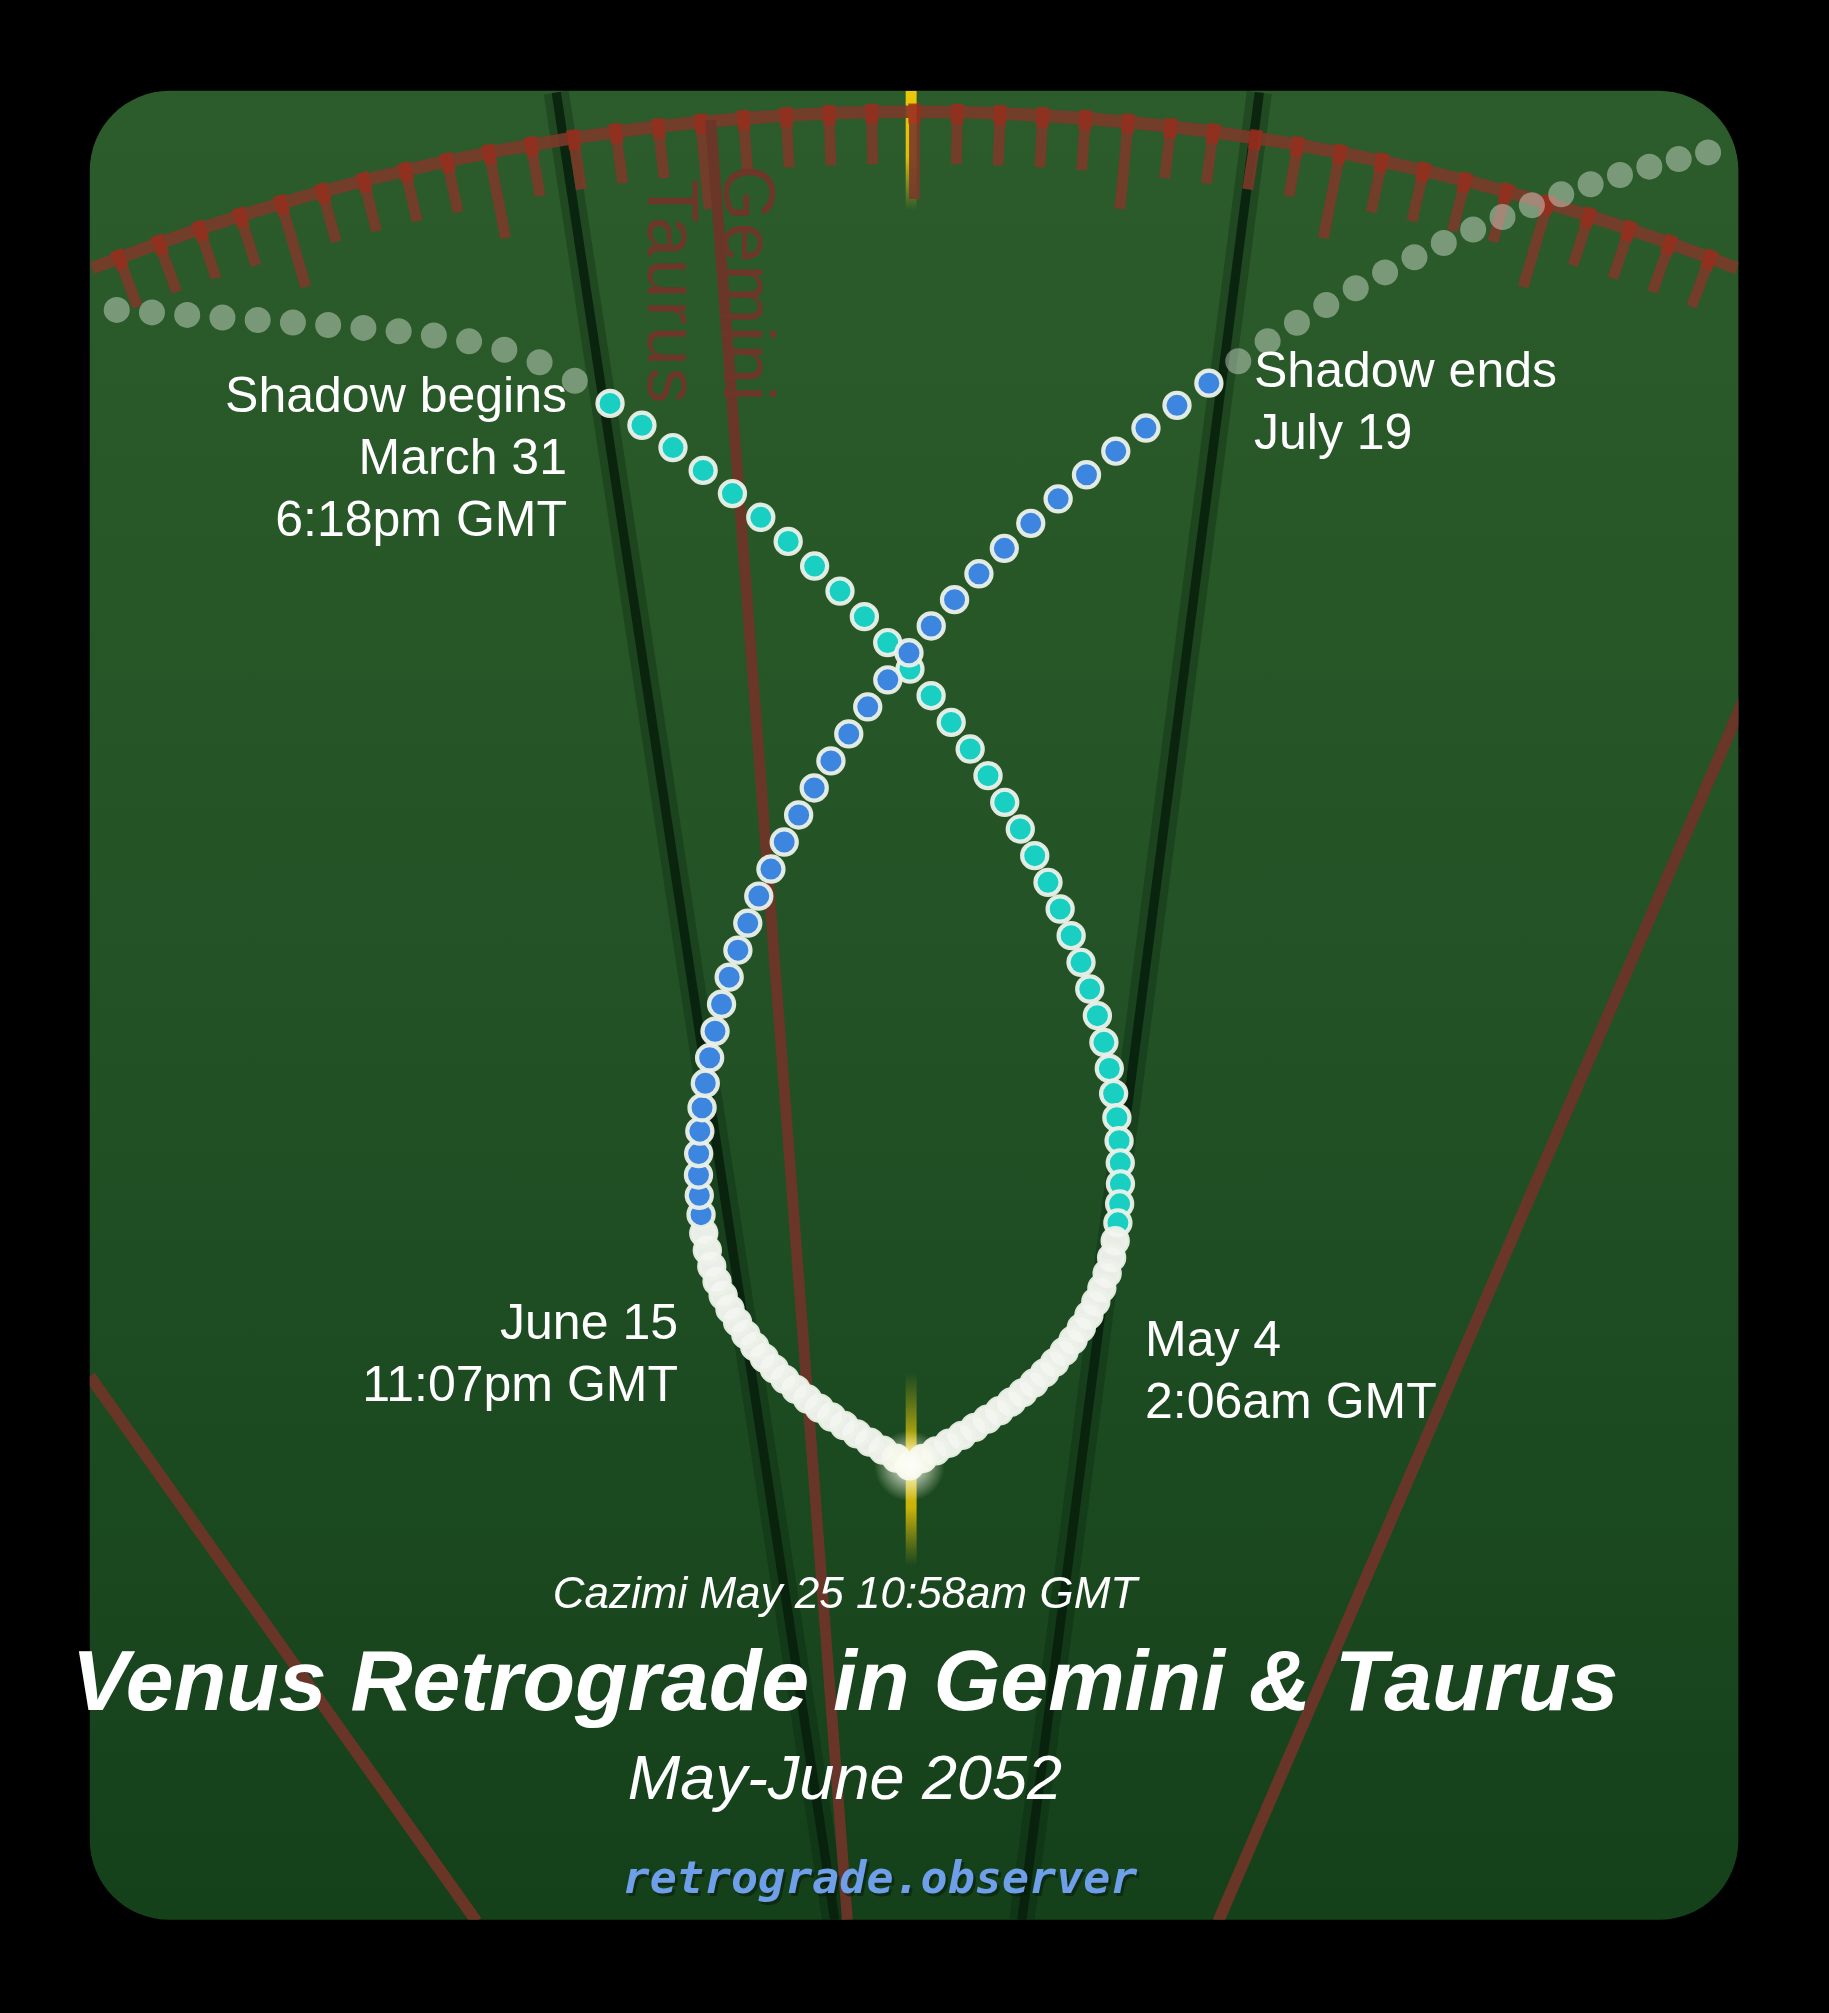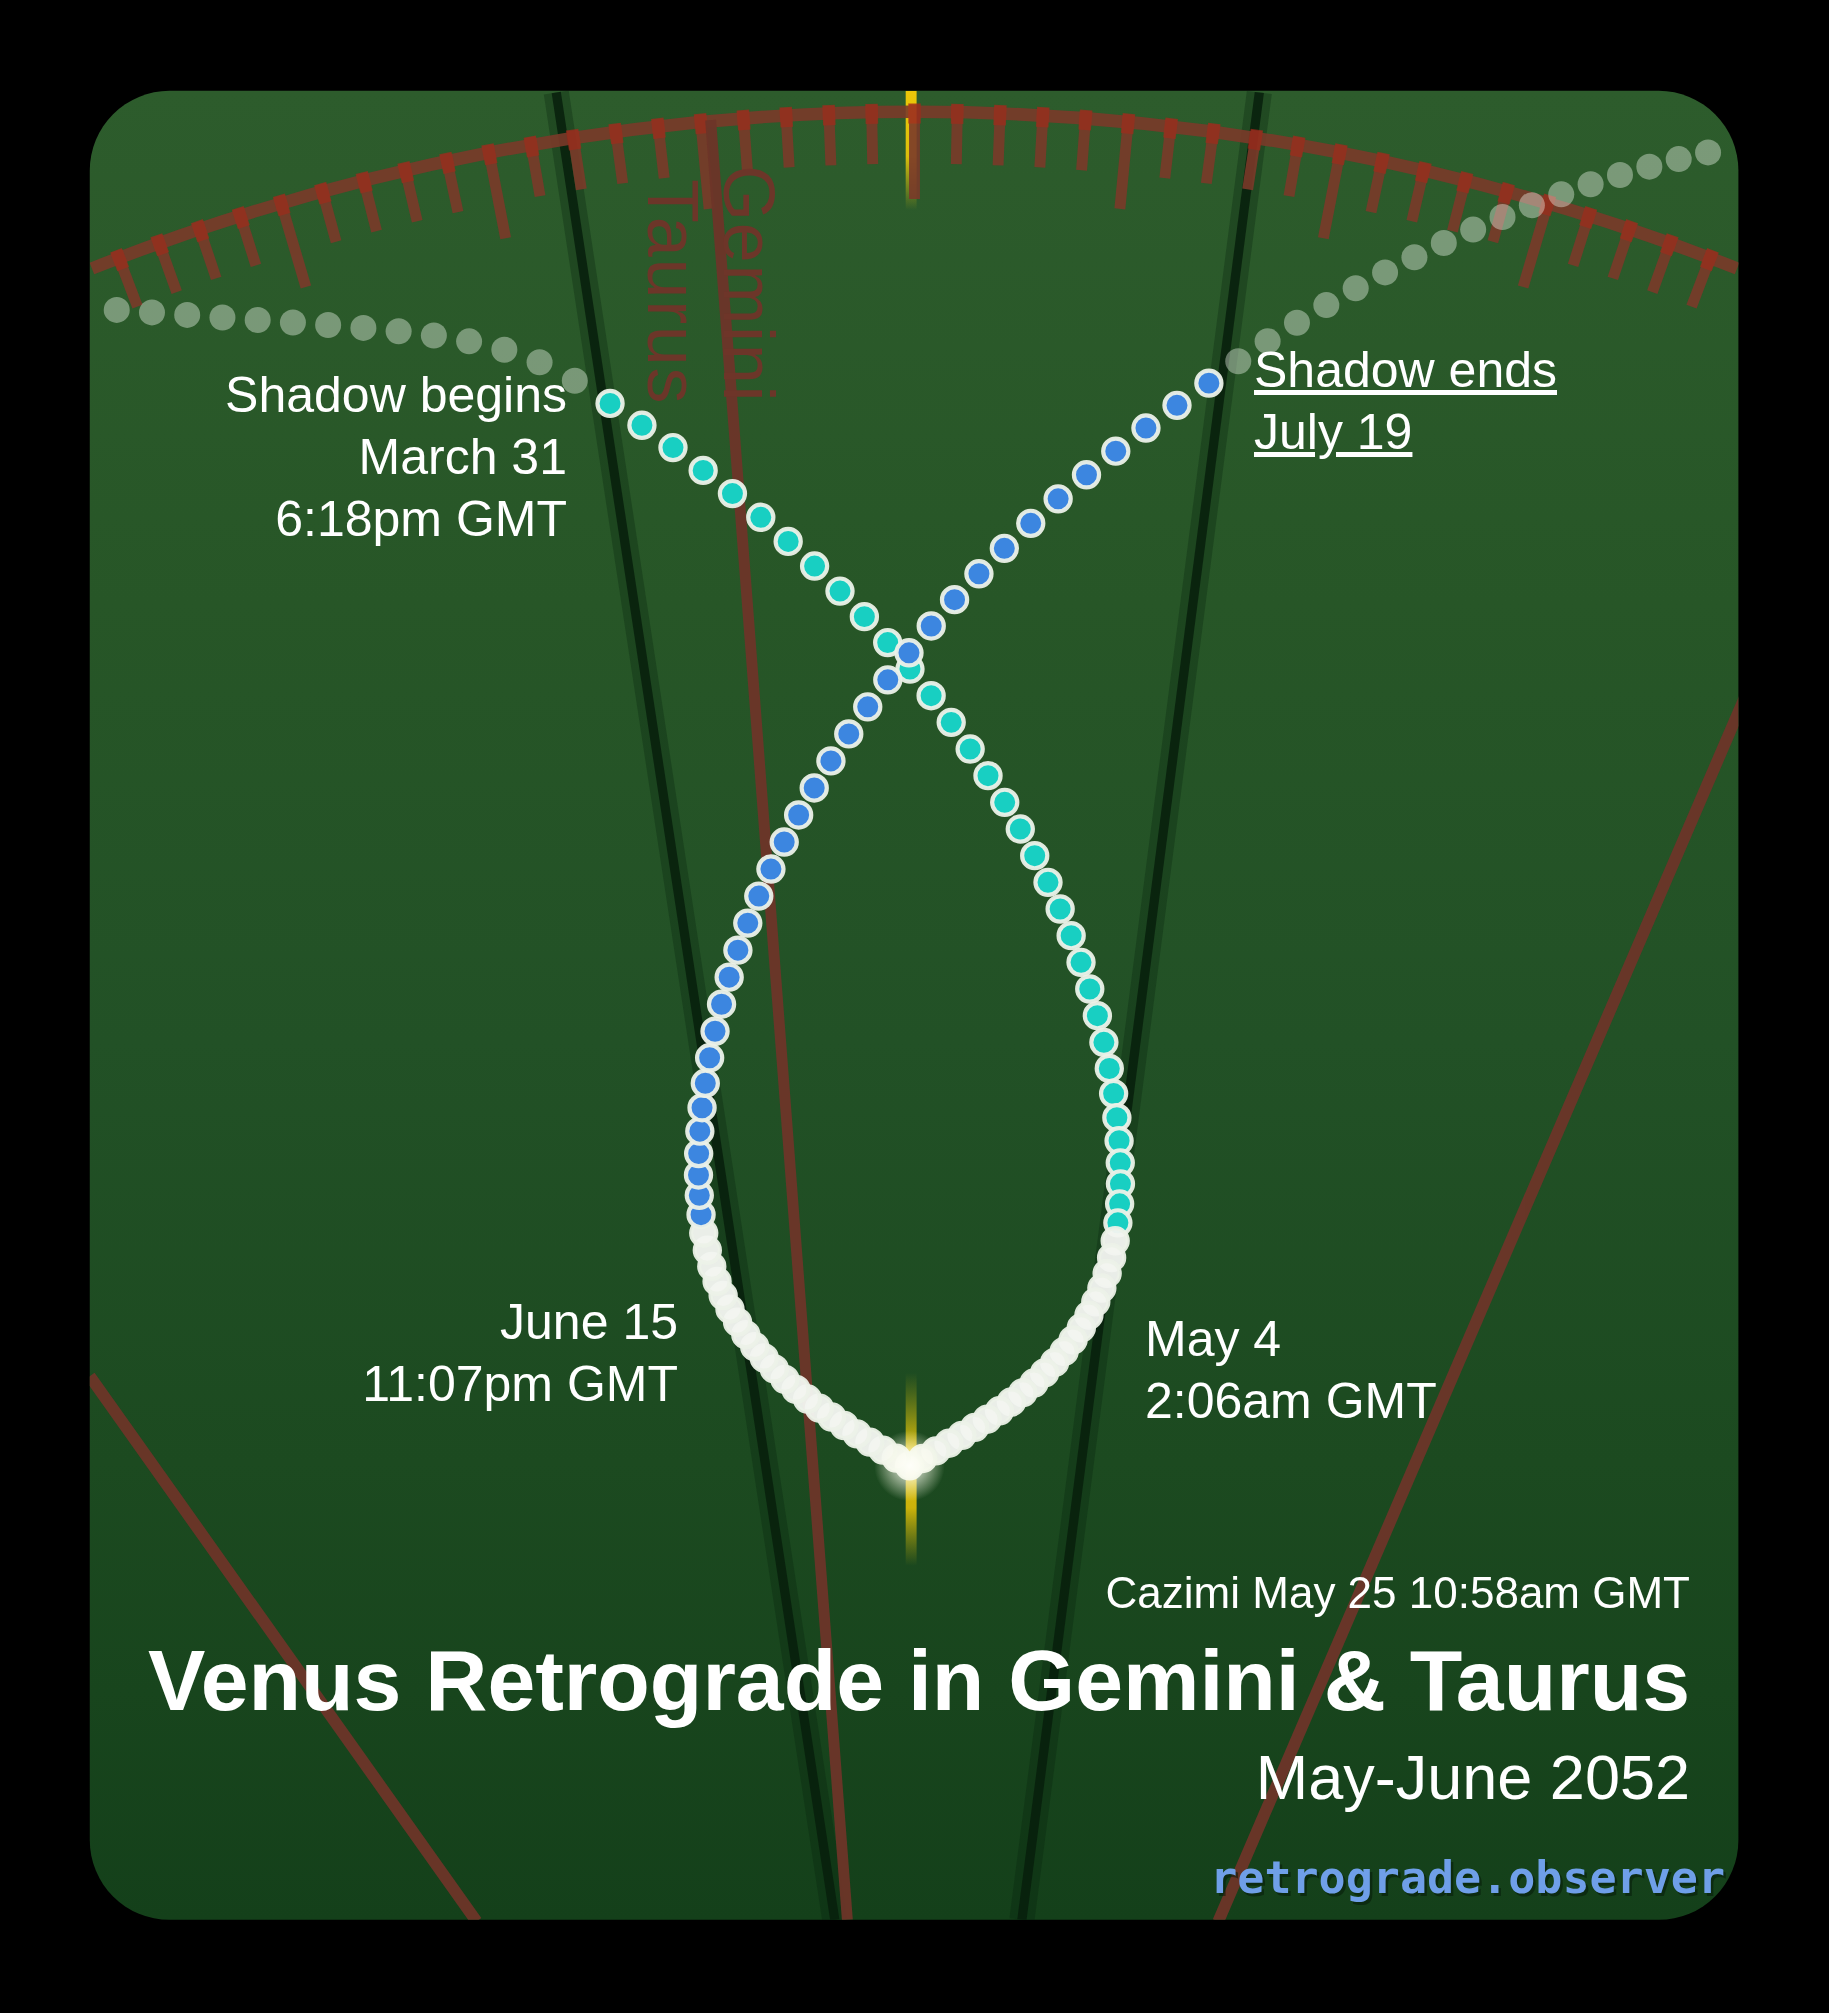--- a/index.html
+++ b/index.html
@@ -1,21 +1,21 @@
 <!DOCTYPE html>
 <html style="font-size:13.4px"><head>
 <meta charset="utf-8">
 <style>
   html,body{margin:0;padding:0;background:#000;}
   #stage{position:relative;width:1829px;height:2014px;background:#000;overflow:hidden;
          font-family:"Liberation Sans",sans-serif;}
   #art{position:absolute;left:0;top:0;}
   .lbl{position:absolute;color:#ffffff;line-height:62px;font-size:50px;white-space:pre;}
   .lbl.right{text-align:right;}
-  .center{position:absolute;left:0;width:1690px;text-align:right;color:#fff;white-space:pre;}
+  .center{position:absolute;left:0;width:1690px;text-align:center;color:#fff;white-space:pre;font-style:italic;}
   #cazimi{top:1568px;font-size:44px;line-height:50px;}
   #title{top:1633px;font-size:86px;font-weight:bold;line-height:94px;}
   #subtitle{top:1742px;font-size:63px;line-height:70px;}
   #site{top:1853px;font-family:"DejaVu Sans Mono","Liberation Mono",monospace;
         font-weight:bold;font-size:45px;line-height:50px;
         text-shadow:2.5px 2.5px 0 rgba(5,25,10,0.55);padding-left:35px;}
   .sign{position:absolute;font-size:72px;line-height:72px;color:#6f3529;
         transform-origin:0 0;transform:rotate(90deg);letter-spacing:1.7px;opacity:0.96;}
 </style>
 </head>
@@ -286,21 +286,21 @@
           <circle cx="1965.8713296699752" cy="198.39999999999998" r="15.5" fill="rgba(240,248,238,0.40)"></circle>
           <circle cx="2000.8713296699752" cy="189.39999999999998" r="15.5" fill="rgba(240,248,238,0.40)"></circle>
           <circle cx="2035.8713296699752" cy="181.39999999999998" r="15.5" fill="rgba(240,248,238,0.40)"></circle>
         </g>
         <circle cx="1084" cy="1747" r="42" fill="url(#glow)"></circle>
       </g>
     </svg>
 
   <div class="lbl right" id="lbl-shadow-begins" style="top: 364px; right: 1262px;"><span>Shadow begins</span><br><span>March 31</span><br><span>6:18pm GMT</span></div>
 
-  <div class="lbl" id="lbl-shadow-ends" style="top: 339px; left: 1254px; text-decoration: underline;"><span>Shadow ends</span><br><span>July 19</span><br></div>
+  <div class="lbl" id="lbl-shadow-ends" style="top: 339px; left: 1254px;"><span>Shadow ends</span><br><span>July 19</span><br></div>
 
   <div class="lbl right" id="lbl-stations-direct" style="top: 1229px; right: 1151px;"><br><span>June 15</span><br><span>11:07pm GMT</span></div>
 
   <div class="lbl" id="lbl-stations-retrograde" style="top: 1246px; left: 1145px;"><br><span>May 4</span><br><span>2:06am GMT</span></div>
 
   <div class="center" id="cazimi">Cazimi May 25 10:58am GMT</div>
   <div class="center" id="title">Venus Retrograde in Gemini &amp; Taurus</div>
   <div class="center" id="subtitle">May-June 2052</div>
   <div class="center" id="site" style="color: rgb(111, 159, 232);">retrograde.observer</div>
 

